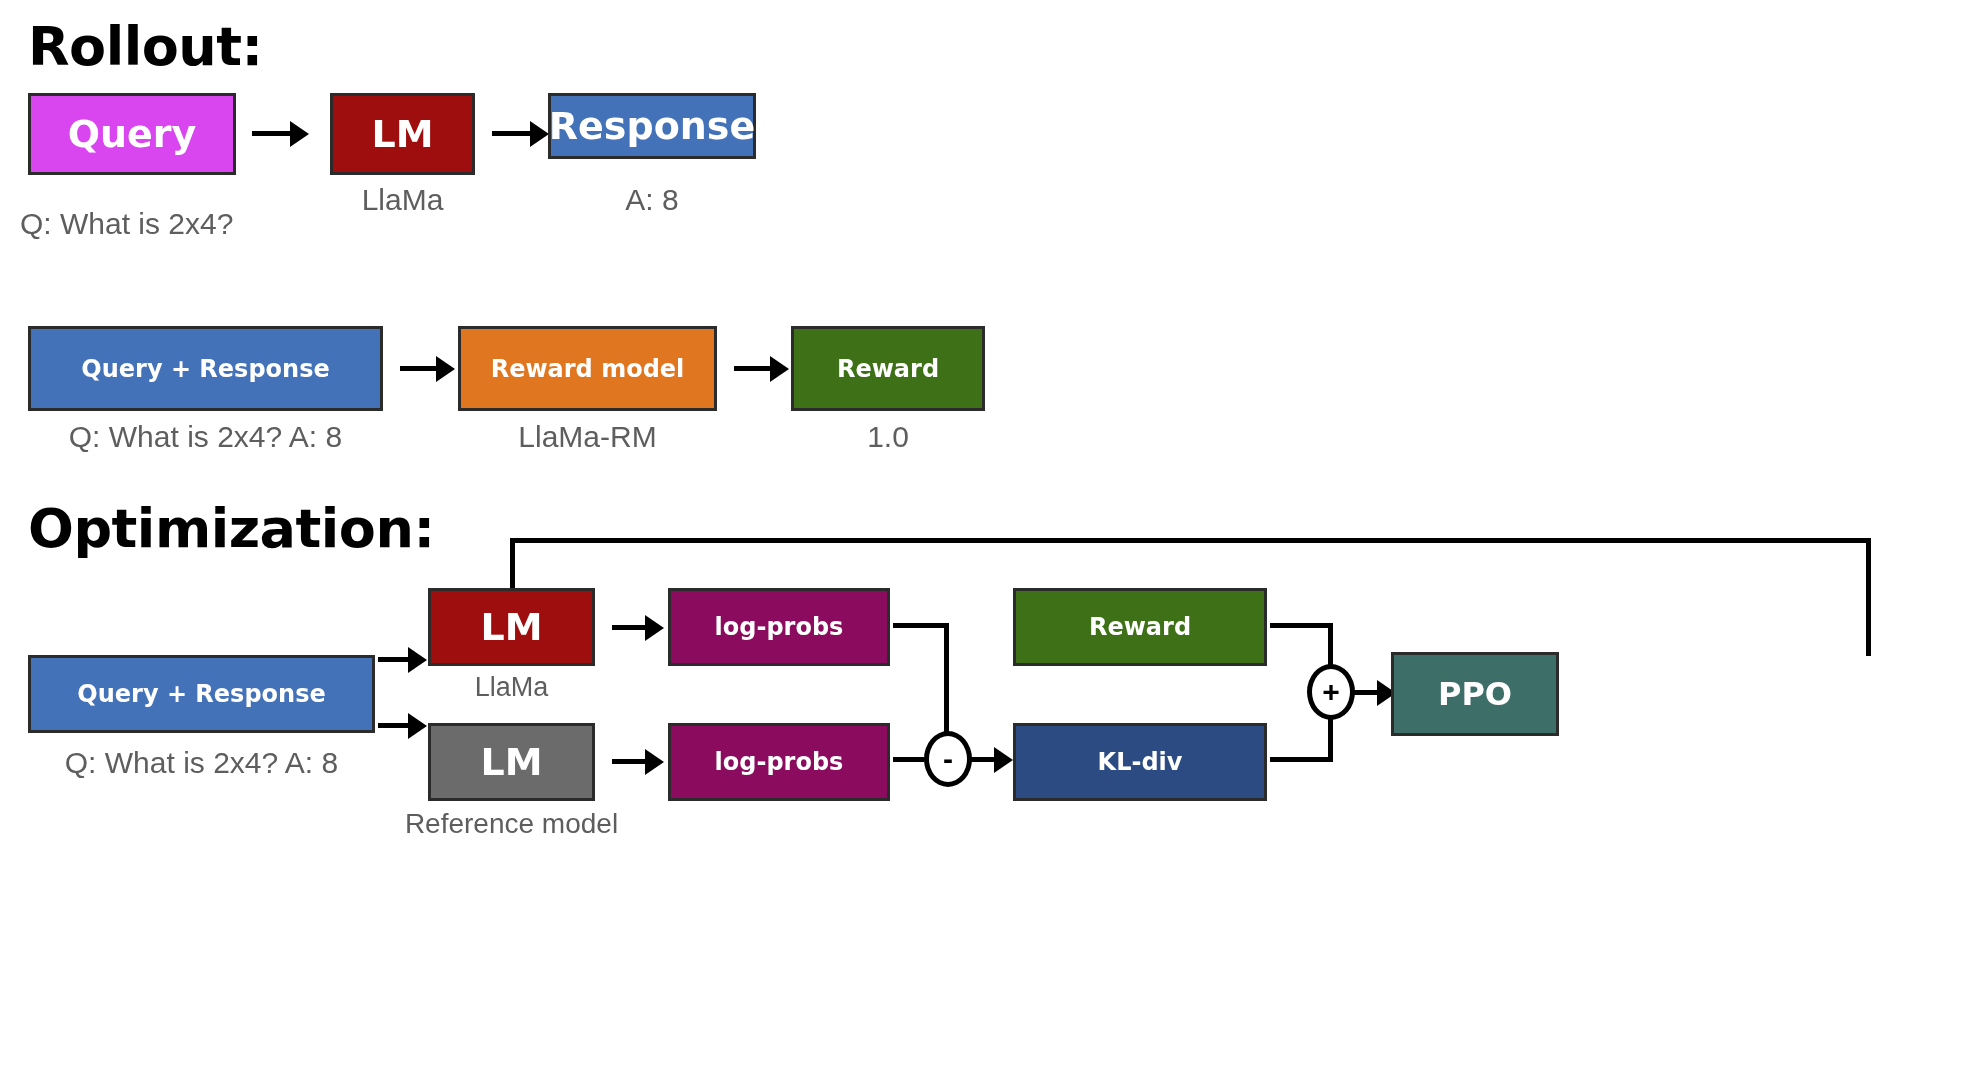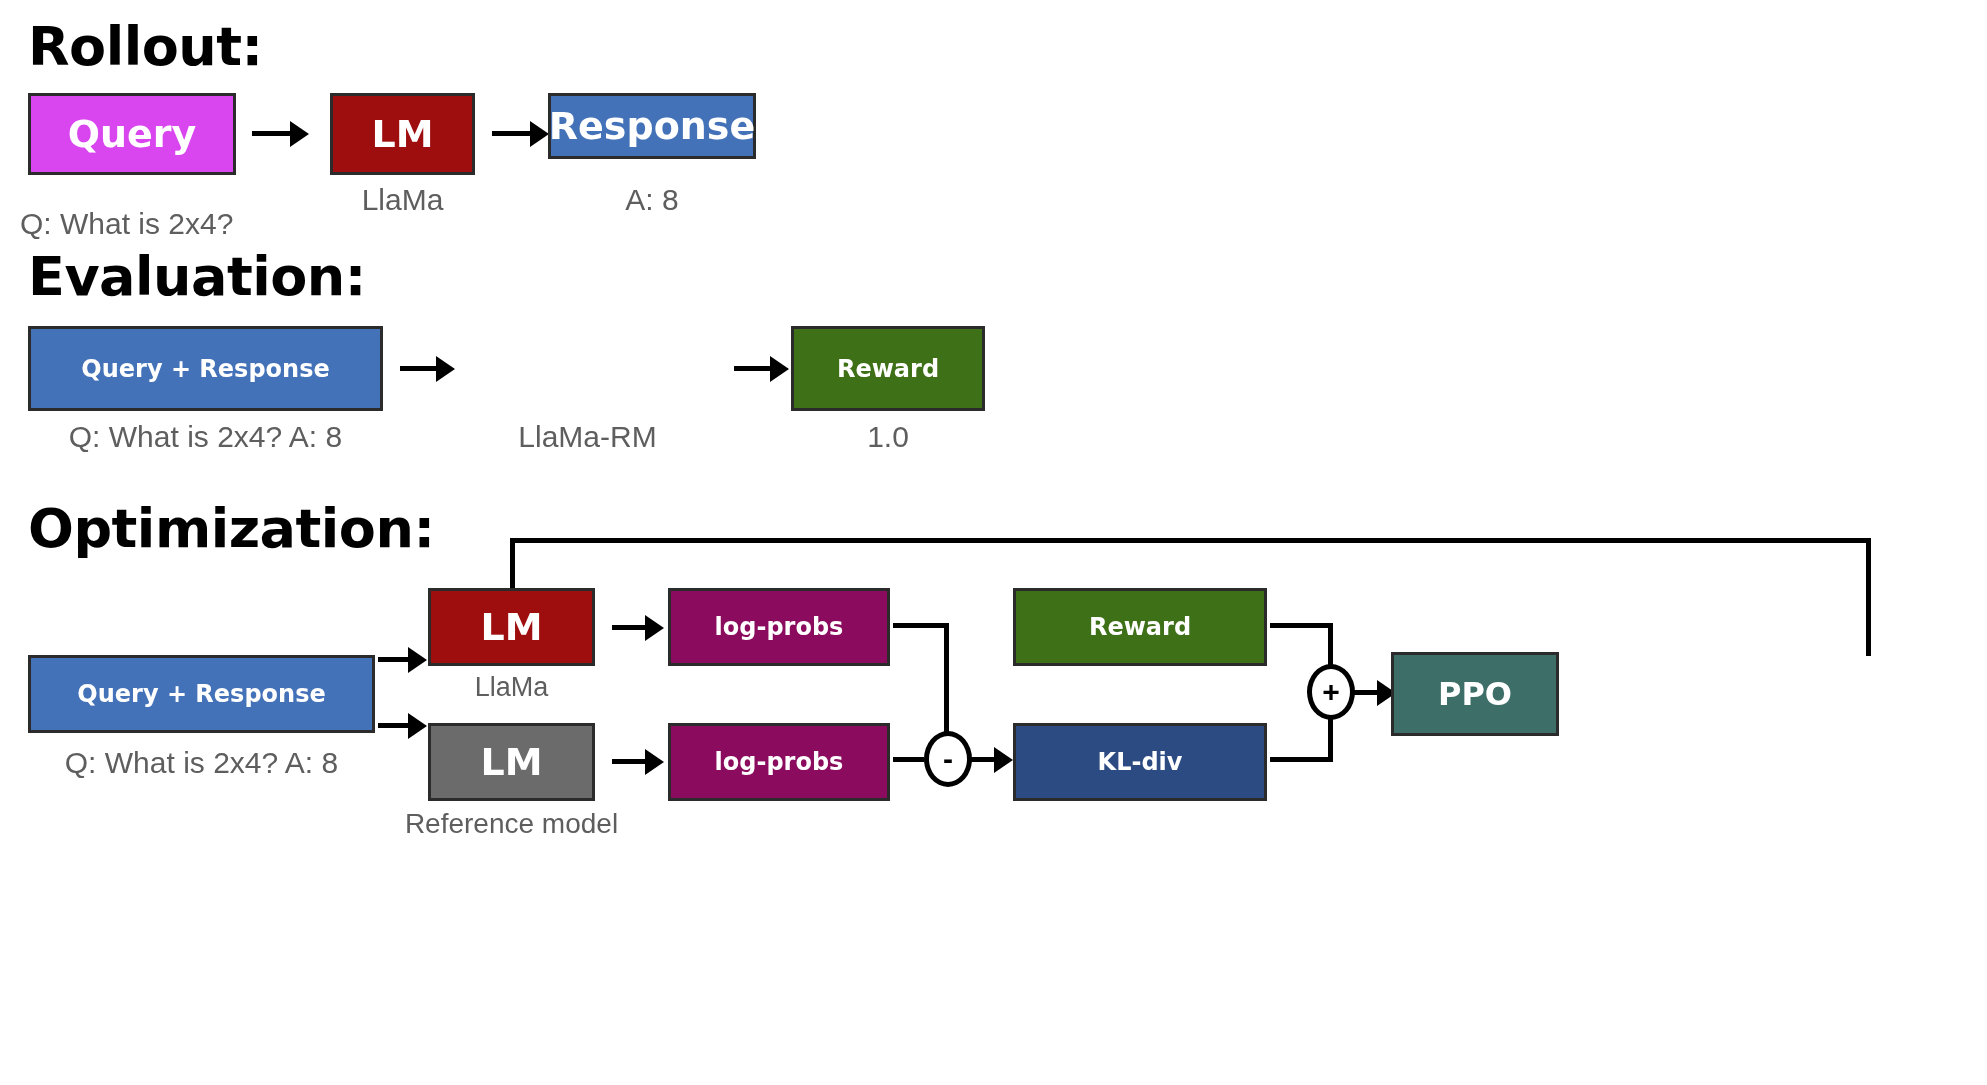--- a/index.html
+++ b/index.html
@@ -136,30 +136,32 @@
   <div class="caption" style="left:330px; top:185px; width:145px;">LlaMa</div>
 
   <div class="hline" style="left:492px; top:131px; width:40px;"></div>
   <div class="arrow-right" style="left:530px; top:121px;"></div>
 
   <div class="node" style="left:548px; top:93px; width:208px; height:66px; background:#4472B8;">
     <span>Response</span>
   </div>
   <div class="caption" style="left:548px; top:185px; width:208px;">A: 8</div>
 
-  <div class="section-title" style="left:28px; top:250px;">Evaluation:</div>
 
   <div class="node small" style="left:28px; top:326px; width:355px; height:85px; background:#4472B8;">
     <span>Query + Response</span>
   </div>
   <div class="caption" style="left:28px; top:422px; width:355px;">Q: What is 2x4? A: 8</div>
 
   <div class="hline" style="left:400px; top:366px; width:38px;"></div>
   <div class="arrow-right" style="left:436px; top:356px;"></div>
 
+  <div class="node small" style="left:458px; top:326px; width:259px; height:85px; background:#E0761F;">
+    <span>Reward model</span>
+  </div>
   <div class="caption" style="left:458px; top:422px; width:259px;">LlaMa-RM</div>
 
   <div class="hline" style="left:734px; top:366px; width:38px;"></div>
   <div class="arrow-right" style="left:770px; top:356px;"></div>
 
   <div class="node small" style="left:791px; top:326px; width:194px; height:85px; background:#3E7018;">
     <span>Reward</span>
   </div>
   <div class="caption" style="left:791px; top:422px; width:194px;">1.0</div>
 

